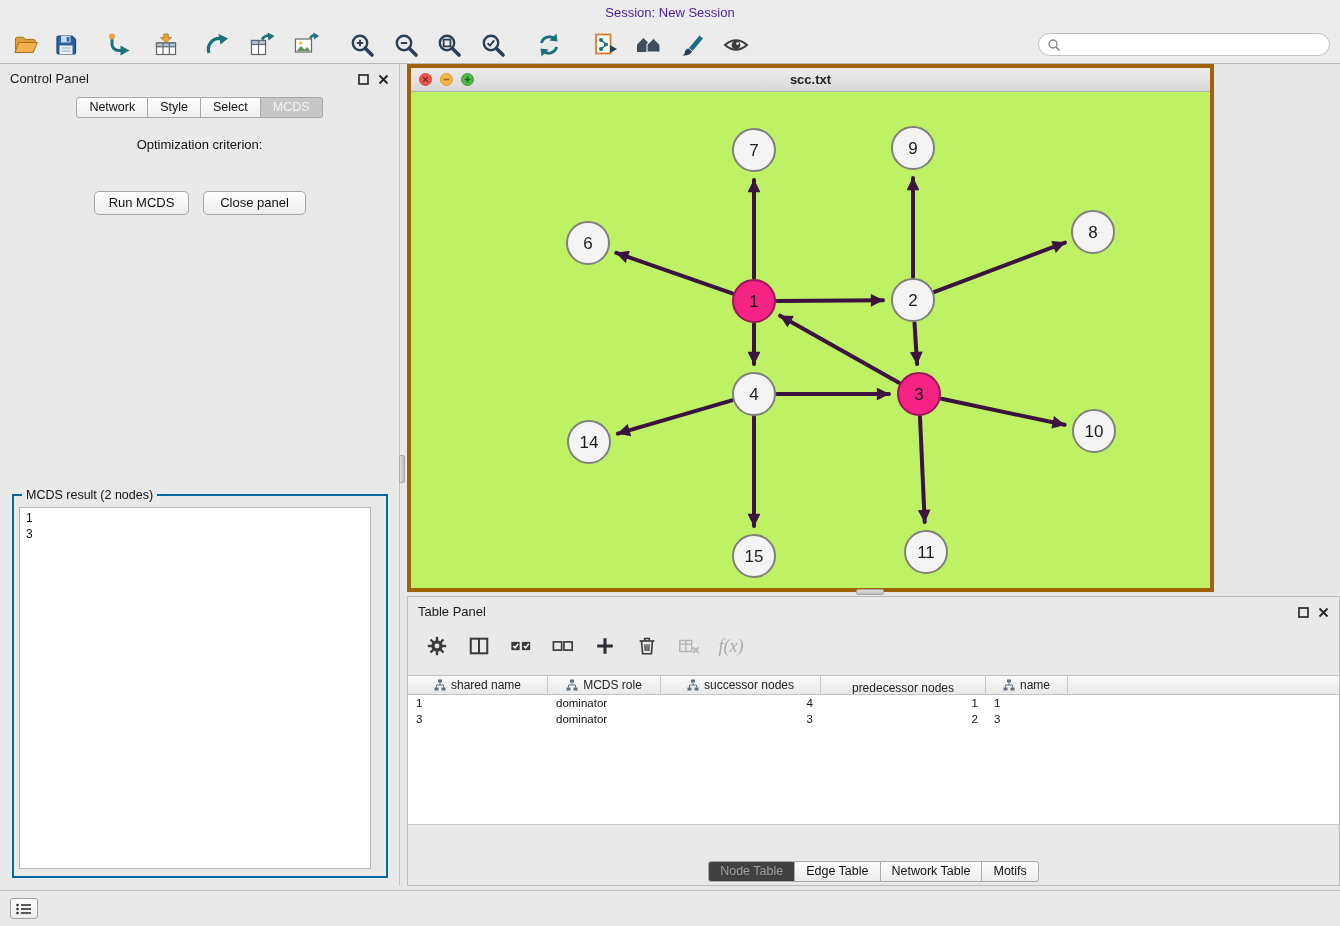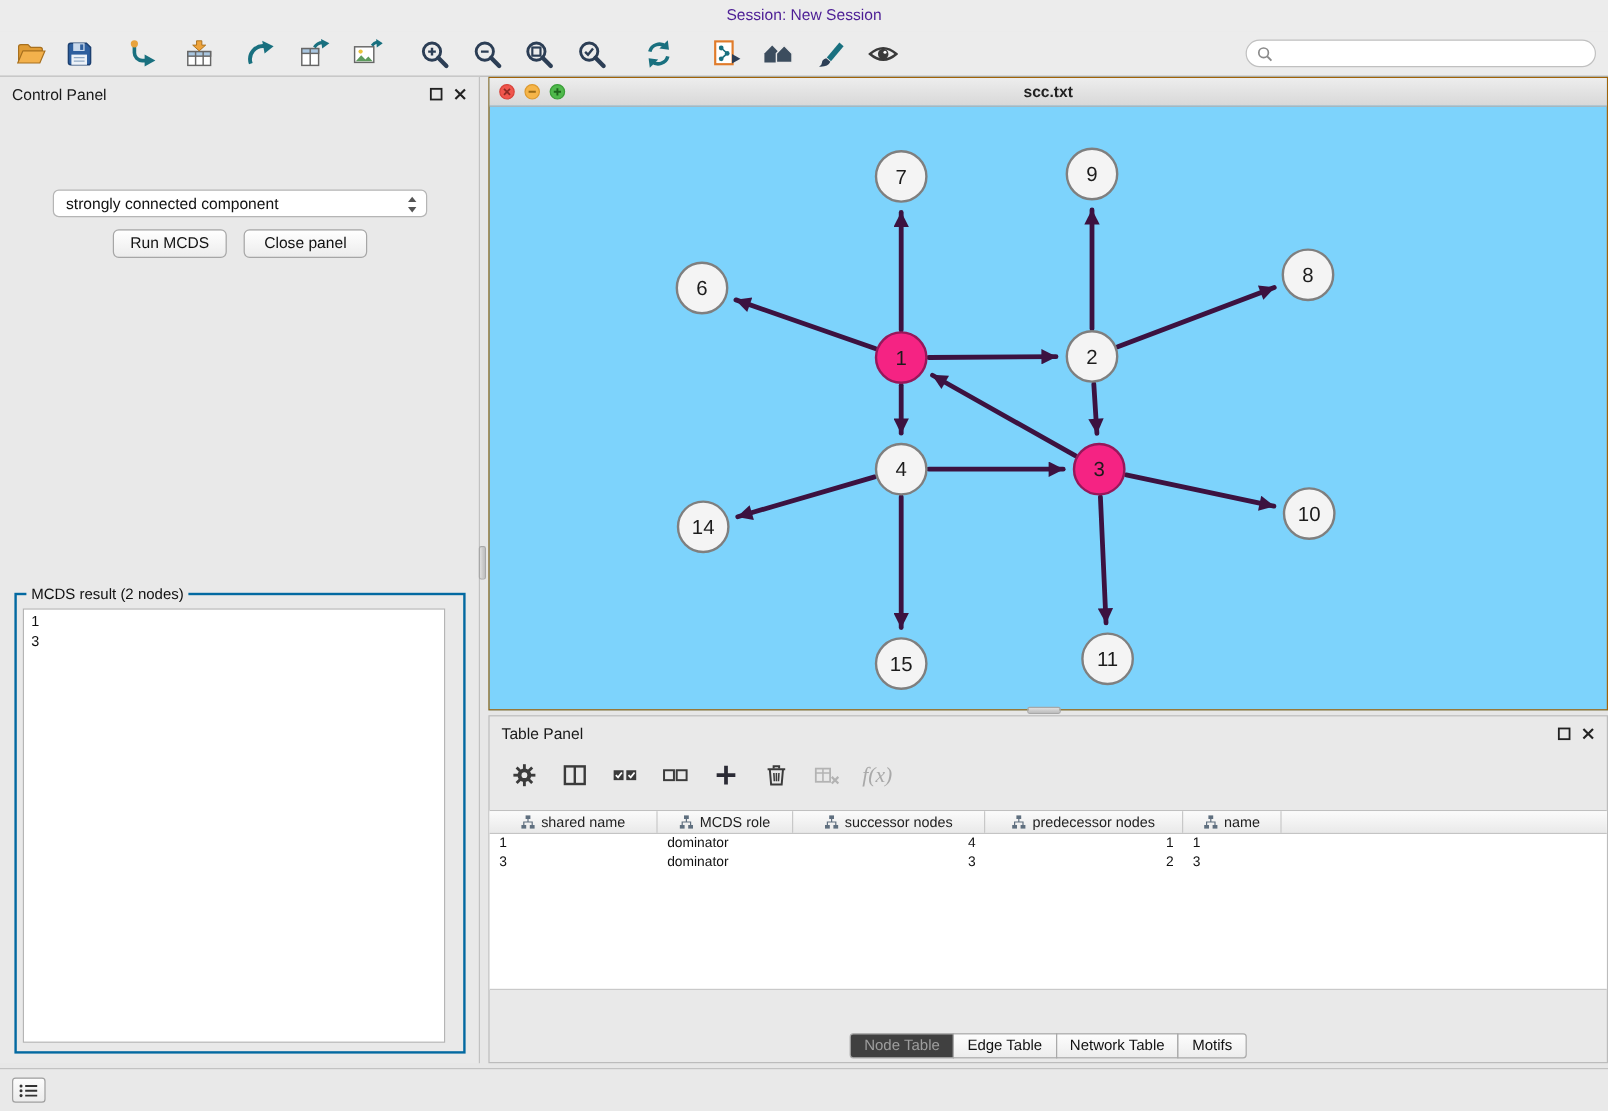--- a/index.html
+++ b/index.html
@@ -42,22 +42,22 @@
   .run-btn{left:94px;top:127px;width:95px;}
   .close-btn{left:203px;top:127px;width:103px;}
   .result-box{position:absolute;left:12px;top:430px;width:376px;height:384px;border:2px solid #0369a1;}
   .result-legend{position:absolute;left:8px;top:-8px;background:#e9e9e9;padding:0 4px;
     font-size:12.5px;color:#111;}
   .result-inner{position:absolute;left:5px;top:11px;right:15px;bottom:7px;background:#fff;
     border:1px solid #b5b5b5;padding:2px 6px;font-size:12px;color:#111;overflow:hidden;}
   .result-line{height:16px;line-height:16px;}
 
   
-  .network-window{position:absolute;left:407px;top:64px;width:933px;height:528px;background:#7dd3fc;
-    border:1px solid #a16207;}
+  .network-window{position:absolute;left:407px;top:64px;width:807px;height:528px;background:#bef264;
+    border:4px solid #a16207;}
   .net-titlebar{position:absolute;left:0;top:0;width:100%;height:24px;
     background:linear-gradient(#ededed,#d8d8d8);border-bottom:1px solid #b0b0b0;}
   .net-title{text-align:center;font-size:13px;font-weight:bold;color:#222;line-height:23px;}
   .traffic{position:absolute;left:8px;top:5px;display:flex;gap:8px;}
   .light{width:13px;height:13px;border-radius:50%;position:relative;}
   .light svg{position:absolute;left:0;top:0;}
   .light.red{background:#f0564d;border:1px solid #d8433a;}
   .light.yellow{background:#f6b548;border:1px solid #dd9a2f;}
   .light.green{background:#50b94c;border:1px solid #3a9e38;}
   #graph{position:absolute;left:0;top:24px;}
@@ -250,29 +250,29 @@
   <div class="panel-title">Control Panel</div>
   <div class="panel-ctrls">
     <span><svg width="11" height="11">
           <rect x="1" y="1" width="9" height="9" fill="none" stroke="#222" stroke-width="1.6"></rect>
         </svg></span>
     <span><svg width="11" height="11">
           <path d="M1.5 1.5 L9.5 9.5 M9.5 1.5 L1.5 9.5" stroke="#222" stroke-width="1.8"></path>
         </svg></span>
   </div>
 
-
-
-  <div class="dropdown">
-    <span>strongly connected component</span>
-    <span class="dd-chevrons"><svg width="9" height="15">
-          <path d="M4.5 1 L8 5.4 H1 z" fill="#555"></path>
-          <path d="M4.5 14 L1 9.6 H8 z" fill="#555"></path>
-        </svg></span>
-  </div>
+  <div class="seg-tabs">
+      <div class="tab">Network</div>
+      <div class="tab">Style</div>
+      <div class="tab">Select</div>
+      <div class="tab active">MCDS</div>
+    </div>
+
+  <div class="opt-label">Optimization criterion:</div>
+
 
   <div class="btn run-btn">Run MCDS</div>
   <div class="btn close-btn">Close panel</div>
 
   <div class="result-box">
     <div class="result-legend">MCDS result (2 nodes)</div>
     <div class="result-inner">
         <div class="result-line">1</div>
         <div class="result-line">3</div>
       </div>
@@ -441,21 +441,21 @@
         </div>
         <div class="th" style="width: 160px;">
           <svg width="12" height="12" viewBox="0 0 12 12">
             <rect x="4" y="0.5" width="4" height="3" fill="#5f6f7f"></rect>
             <rect x="0.5" y="8.5" width="4" height="3" fill="#5f6f7f"></rect>
             <rect x="7.5" y="8.5" width="4" height="3" fill="#5f6f7f"></rect>
             <path d="M6 3.5 V6 M2.5 8.5 V6 h7 v2.5" stroke="#5f6f7f" fill="none"></path>
           </svg>
           <span>successor nodes</span>
         </div>
-        <div class="th" style="width: 165px;">
+        <div class="th" style="width: 165px; flex-direction: column;">
           <svg width="12" height="12" viewBox="0 0 12 12">
             <rect x="4" y="0.5" width="4" height="3" fill="#5f6f7f"></rect>
             <rect x="0.5" y="8.5" width="4" height="3" fill="#5f6f7f"></rect>
             <rect x="7.5" y="8.5" width="4" height="3" fill="#5f6f7f"></rect>
             <path d="M6 3.5 V6 M2.5 8.5 V6 h7 v2.5" stroke="#5f6f7f" fill="none"></path>
           </svg>
           <span>predecessor nodes</span>
         </div>
         <div class="th" style="width: 82px;">
           <svg width="12" height="12" viewBox="0 0 12 12">

